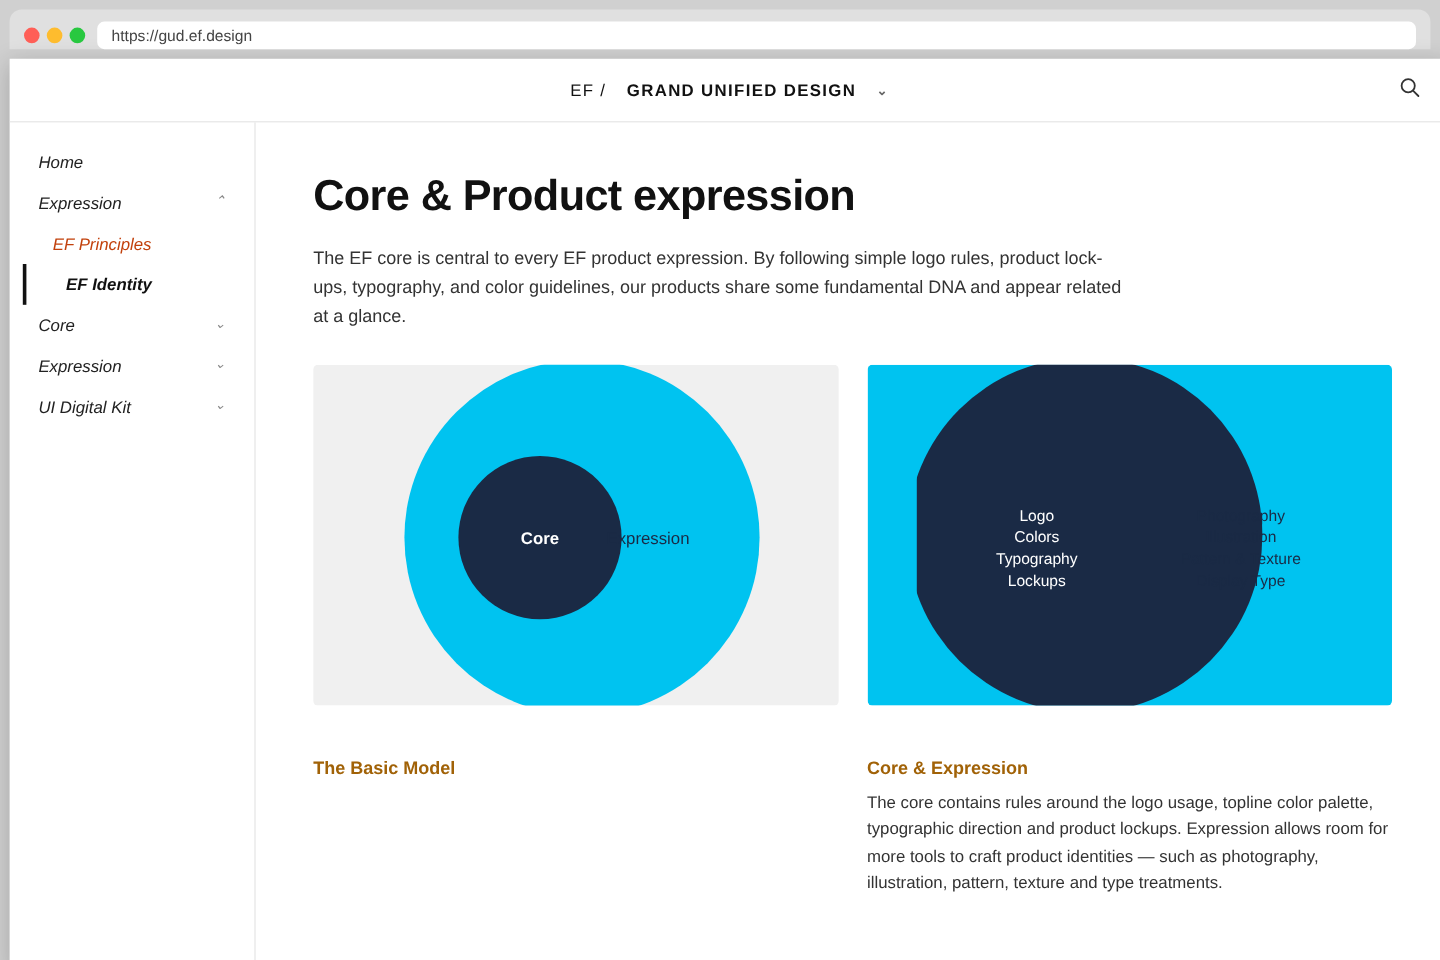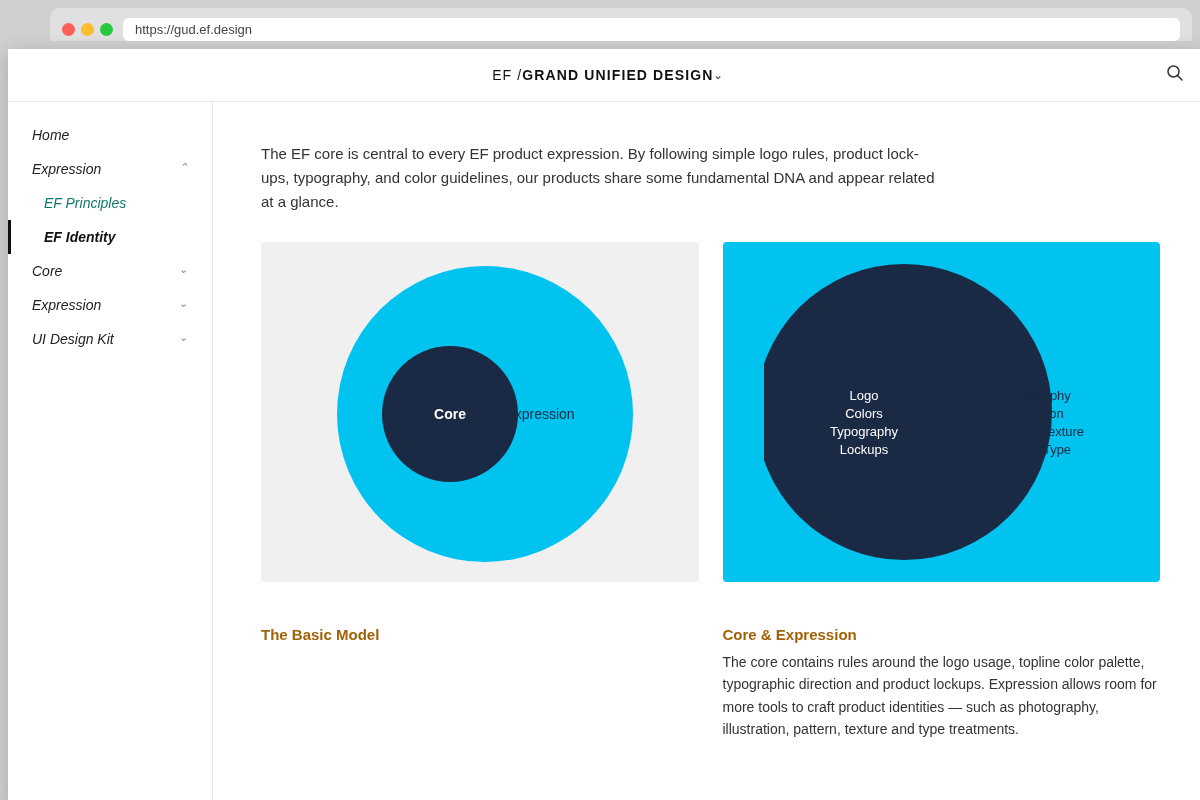--- a/index.html
+++ b/index.html
@@ -3,21 +3,20 @@
   <meta charset="utf-8">
   <style>
     * { box-sizing: border-box; margin: 0; padding: 0; }
     body { font-family: -apple-system, BlinkMacSystemFont, 'Helvetica Neue', Arial, sans-serif; background: #e8e8e8; }
 
     
     .browser-chrome {
       background: #e0e0e0;
       border-radius: 10px 10px 0 0;
       padding: 10px 12px 0;
-      margin-left: 42px;
     }
     .browser-toolbar {
       display: flex;
       align-items: center;
       gap: 10px;
       margin-bottom: 8px;
     }
     .browser-dots {
       display: flex;
       gap: 6px;
@@ -62,21 +61,21 @@
       padding: 18px 24px;
       position: relative;
     }
     .header-title {
       font-size: 14px;
       font-weight: 700;
       letter-spacing: 0.08em;
       text-transform: uppercase;
       display: flex;
       align-items: center;
-      gap: 0;
+      gap: 17px;
       color: #111;
     }
     .header-title .light {
       font-weight: 400;
     }
     .chevron-icon {
       font-size: 11px;
       color: #666;
     }
     .search-icon-header {
@@ -106,33 +105,34 @@
       color: #222;
       cursor: pointer;
       display: flex;
       align-items: flex-start;
       justify-content: space-between;
       position: relative;
       font-style: italic;
     }
     .sidebar-item.active {
       font-weight: 700;
+      margin-left: 11px;
     }
     .sidebar-item.active::before {
       content: '';
       position: absolute;
       left: 0;
       top: 0;
       bottom: 0;
       width: 3px;
       background: #111;
     }
     .sidebar-item.sub-item {
       padding-left: 36px;
-      color: #0f766e;
+      color: #c2410c;
       font-size: 14px;
     }
     .sidebar-item.sub-item.active {
       font-weight: 700;
       color: #111;
     }
     .chevron { font-size: 11px; color: #888; }
 
     
     .content {
@@ -160,21 +160,21 @@
       display: grid;
       grid-template-columns: 1fr 1fr;
       gap: 24px;
       margin-bottom: 28px;
     }
     .diagram-card {
       border-radius: 4px;
       overflow: hidden;
     }
     .diagram-visual {
-      height: 340px;
+      height: 284px;
       display: flex;
       align-items: center;
       justify-content: center;
       position: relative;
     }
     .diagram-visual.light-bg { background: #f0f0f0; }
     .diagram-visual.cyan-bg { background: #00C3F0; }
 
     .diagram-label {
       font-size: 15px;
@@ -245,26 +245,27 @@
         </div>
         <div class="sidebar-item">
           <span>Core</span>
           <span class="chevron">⌄</span>
         </div>
         <div class="sidebar-item">
           <span>Expression</span>
           <span class="chevron">⌄</span>
         </div>
         <div class="sidebar-item">
-          <span>UI Design Kit</span>
+          <span>UI Digital Kit</span>
           <span class="chevron">⌄</span>
         </div>
       </nav>
 
       <main class="content">
+        <h1 class="page-title">Core &amp; Product expression</h1>
         <p class="page-intro">The EF core is central to every EF product expression. By following simple logo rules, product lock-ups, typography, and color guidelines, our products share some fundamental DNA and appear related at a glance.</p>
 
         <div class="diagrams">
 
           <div class="diagram-card">
             <div class="diagram-visual light-bg">
               <svg viewBox="0 0 330 320" width="330" height="320">
 
                 <circle cx="170" cy="162" r="148" fill="#00C3F0"></circle>
 

